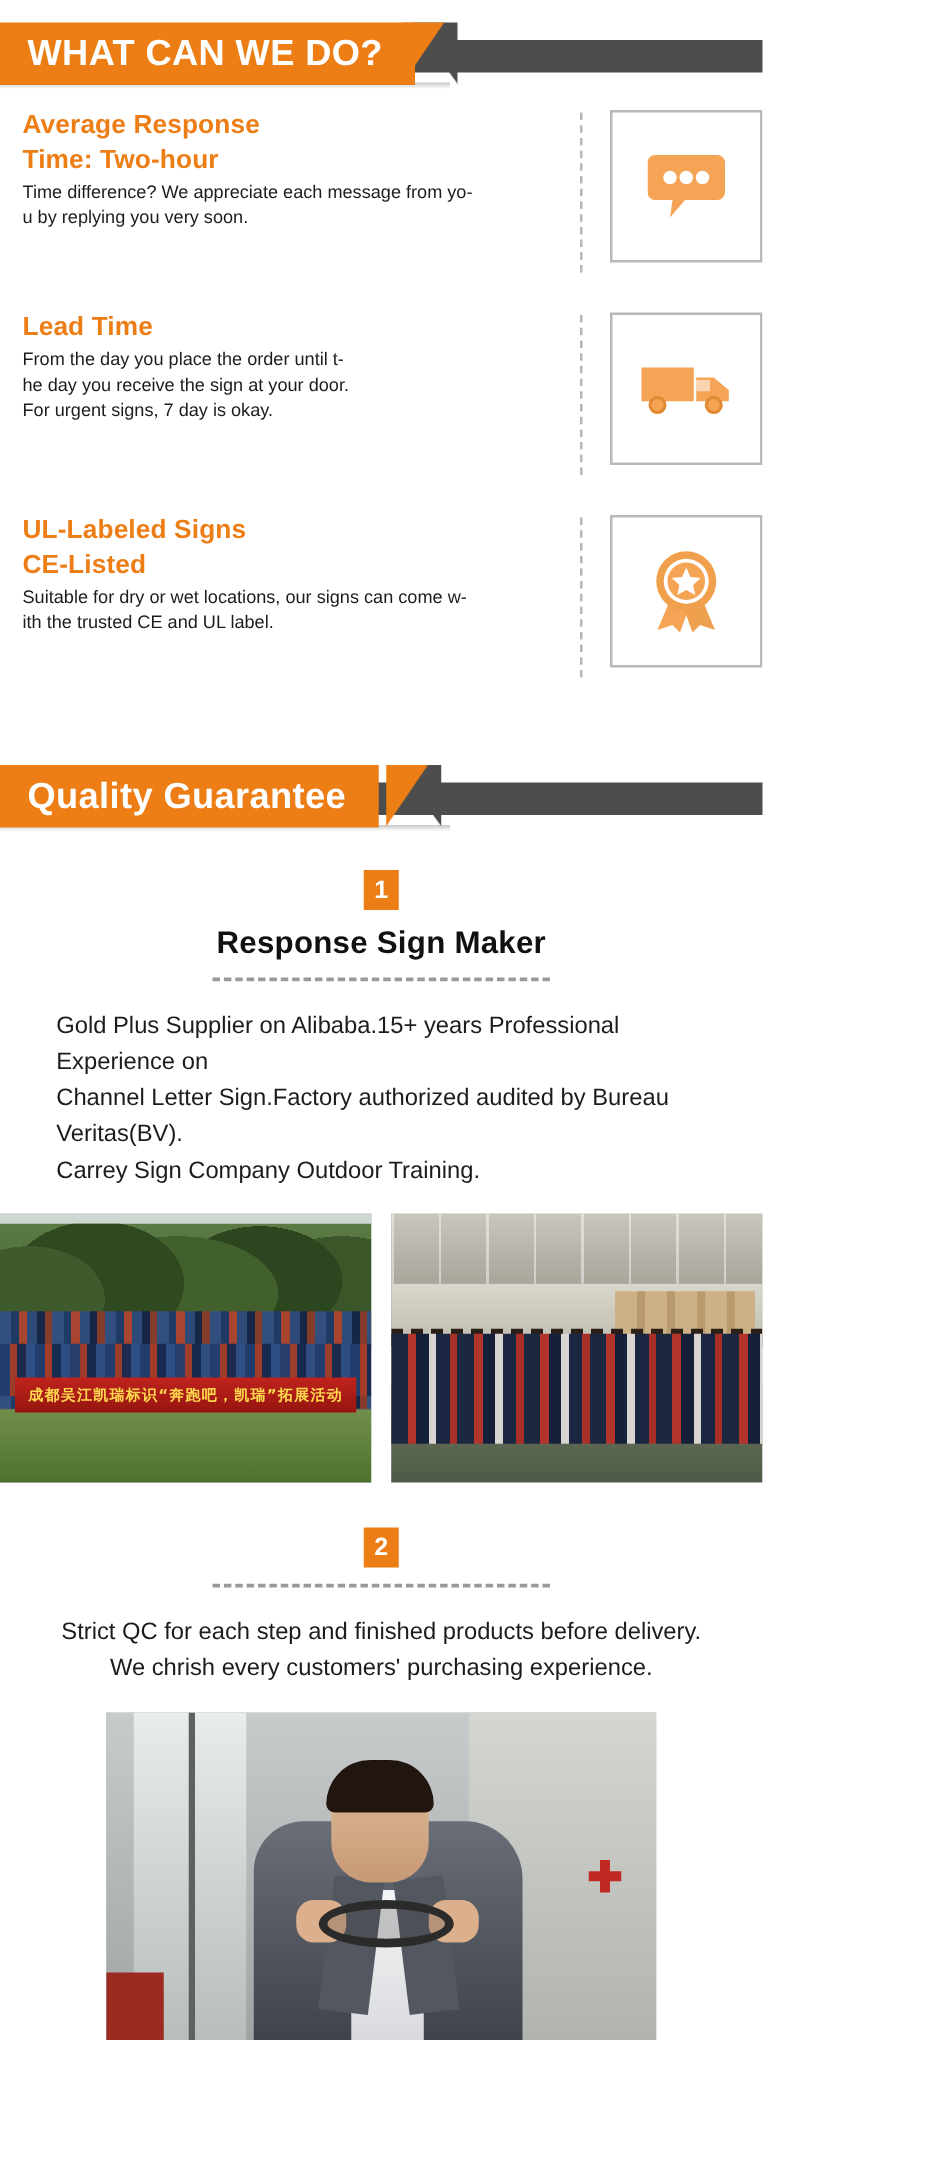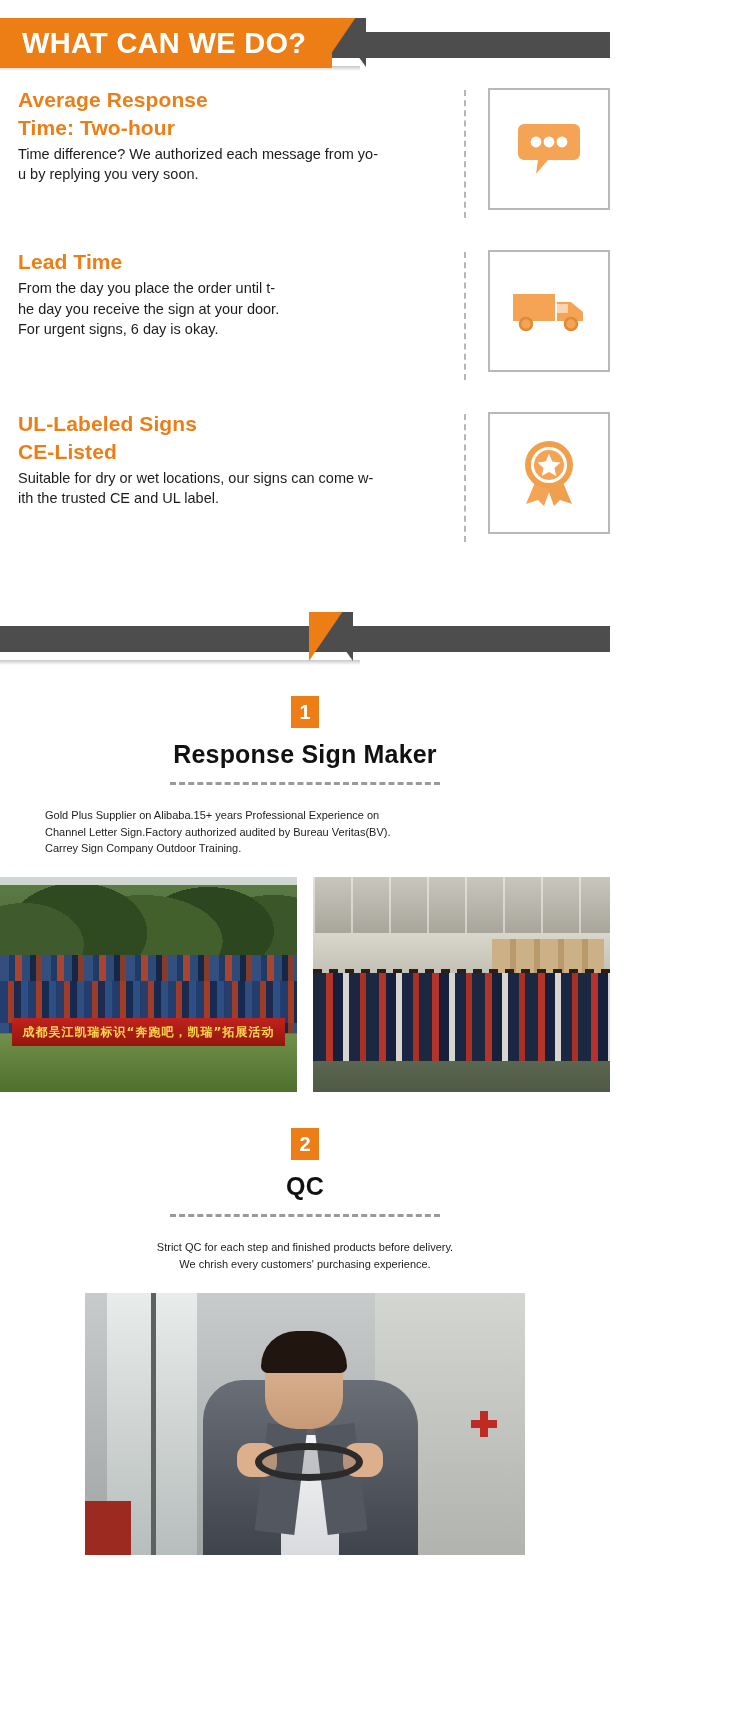--- a/index.html
+++ b/index.html
@@ -126,21 +126,21 @@
     color: #111111;
     margin-top: 12px;
     letter-spacing: 0.2px;
   }
   .dash-rule {
     width: 270px; height: 0;
     border-top: 3px dashed #9a9a9a;
     margin: 13px auto 0 auto;
   }
   .q-para {
-    font-size: 11px;
+    font-size: 19px;
     color: #1c1c1c;
     line-height: 1.52;
     margin: 22px auto 0 auto;
     width: 520px;
     white-space: pre-line;
   }
   .q-para.center { text-align: center; }
 
   .photo-row { display: flex; gap: 16px; justify-content: center; margin-top: 20px; }
 
@@ -170,21 +170,21 @@
         #14264a 30px 36px, #8d3a28 36px 42px);
     filter: saturate(0.9);
   }
   .p1 .crowd2 {
     position:absolute; left:0; right:0; top:104px; height:42px;
     background: repeating-linear-gradient(90deg,
         #223d6d 0 8px, #a33c26 8px 14px, #16294f 14px 21px, #2d4f85 21px 28px);
     opacity:.95;
   }
   .p1 .banner-red {
-    position:absolute; left:12px; right:12px; top:141px; height:28px;
+    position:absolute; left:12px; right:12px; top:131px; height:28px;
     background: linear-gradient(#c0231d,#96150f);
     display:flex; align-items:center; justify-content:center;
   }
   .p1 .banner-red span {
     color:#ffd84d; font-size:12px; font-weight:bold; letter-spacing:1px;
     white-space:nowrap; font-family:"DejaVu Sans", sans-serif;
   }
   .p1 .grass {
     position:absolute; left:0; right:0; bottom:0; height:58px;
     background: linear-gradient(#6f8f4a,#50702f);
@@ -282,42 +282,42 @@
       <span class="banner-tab-text">WHAT CAN WE DO?</span>
     </div>
   </div>
 
   <div class="features">
 
     <div class="feature-row">
       <div class="feature-text">
         <div class="feature-title">Average Response</div>
         <div class="feature-title">Time: Two-hour</div>
-        <div class="feature-body">Time difference? We authorized each message from yo-
+        <div class="feature-body">Time difference? We appreciate each message from yo-
 u by replying you very soon.</div>
       </div>
       <div class="feature-divider"></div>
       <div class="icon-box">
         <span>
           <svg width="62" height="54" viewBox="0 0 62 54">
             <path d="M6 2 H56 A6 6 0 0 1 62 8 V32 A6 6 0 0 1 56 38 H30 L18 52 L20 38 H6 A6 6 0 0 1 0 32 V8 A6 6 0 0 1 6 2 Z" fill="#f5a355"></path>
             <circle cx="18" cy="20" r="5.4" fill="#ffffff"></circle>
             <circle cx="31" cy="20" r="5.4" fill="#ffffff"></circle>
             <circle cx="44" cy="20" r="5.4" fill="#ffffff"></circle>
           </svg>
         </span>
       </div>
     </div>
 
     <div class="feature-row">
       <div class="feature-text">
         <div class="feature-title">Lead Time</div>
         <div class="feature-body">From the day you place the order until t-
 he day you receive the sign at your door.
-For urgent signs, 6 day is okay.</div>
+For urgent signs, 7 day is okay.</div>
       </div>
       <div class="feature-divider"></div>
       <div class="icon-box">
         <span>
           <svg width="72" height="46" viewBox="0 0 72 46">
             <rect x="0" y="6" width="42" height="27" fill="#f5a355"></rect>
             <path d="M44 14 H58 L70 24 V33 H44 Z" fill="#f5a355"></path>
             <rect x="44" y="16" width="11" height="9" fill="#ffffff" opacity="0.55"></rect>
             <circle cx="13" cy="36" r="6" fill="#f5a355" stroke="#e08a33" stroke-width="2.5"></circle>
             <circle cx="58" cy="36" r="6" fill="#f5a355" stroke="#e08a33" stroke-width="2.5"></circle>
@@ -348,20 +348,23 @@
       </div>
     </div>
 
   </div>
 
   <div class="banner">
     <div class="banner-bar"></div>
     <div class="banner-shadow" style="width:360px"></div>
     <div class="banner-notch-dark" style="left:317px"></div>
     <div class="banner-notch" style="left:309px"></div>
+    <div class="banner-tab">
+      <span class="banner-tab-text">Quality Guarantee</span>
+    </div>
   </div>
 
   <div class="qsection">
     <div class="spacer-md"></div>
     <div class="num-badge">1</div>
     <div class="sub-title">Response Sign Maker</div>
     <div class="dash-rule"></div>
     <div class="q-para">Gold Plus Supplier on Alibaba.15+ years Professional Experience on
 Channel Letter Sign.Factory authorized audited by Bureau Veritas(BV).
 Carrey Sign Company  Outdoor Training.</div>
@@ -385,21 +388,20 @@
         <div class="floor"></div>
         <div class="heads"></div>
           <div class="people"></div>
       </div>
     </div>
   </div>
 
   <div class="qsection">
     <div class="spacer-lg"></div>
     <div class="num-badge">2</div>
-    <div class="sub-title">QC</div>
     <div class="dash-rule"></div>
     <div class="q-para center">Strict QC for each step and finished products before delivery.
 We chrish every customers' purchasing experience.</div>
 
     <div class="photo-row">
       <div class="photo p3">
         <div class="bgwall"></div>
         <div class="window"></div>
           <div class="mullion"></div>
         <div class="rightwall"></div>

